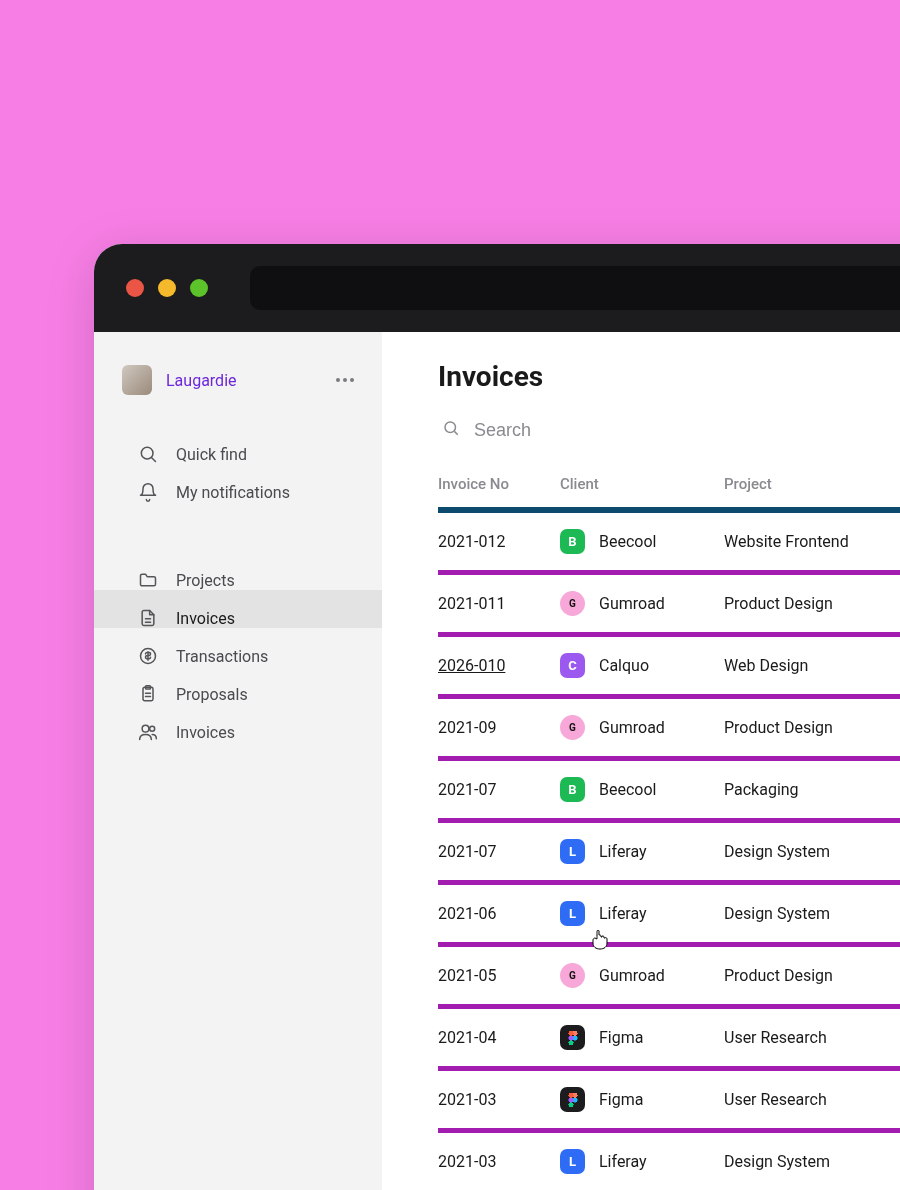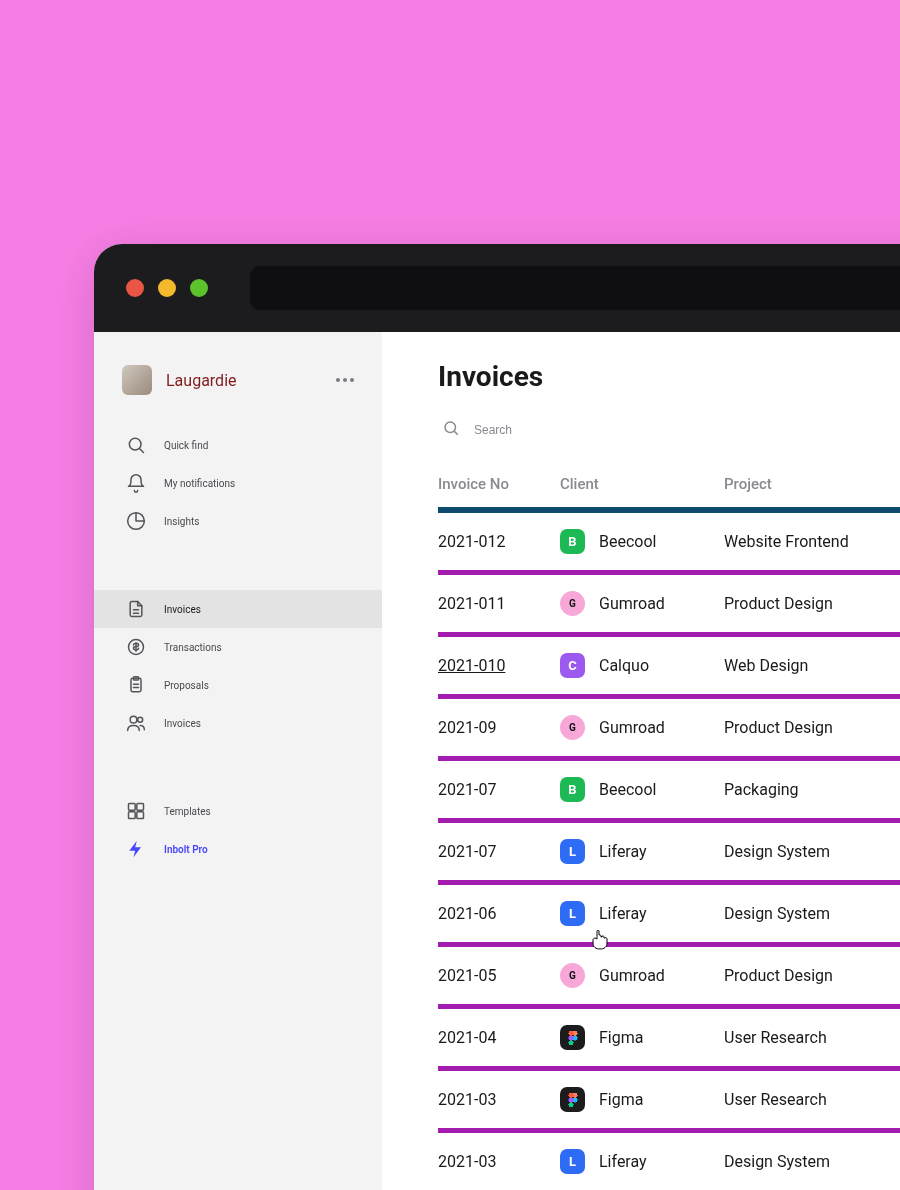--- a/index.html
+++ b/index.html
@@ -48,29 +48,29 @@
   display:flex; align-items:center;
   padding:0 28px; height:48px;
 }
 .avatar {
   width:30px; height:30px;
   border-radius:6px;
   background:linear-gradient(135deg,#d0c8c0,#9a8a7a);
   margin-right:14px;
   flex-shrink:0;
 }
-.profile-name { color:#7f1d1d; font-size:16px; font-weight:450; flex:1; }
+.profile-name { color:#6d28d9; font-size:16px; font-weight:450; flex:1; }
 .more { display:flex; gap:3px; cursor:pointer; }
 .more span { width:4px; height:4px; border-radius:50%; background:#7a7a80; }
 .nav-group { margin-top:22px; }
 .nav-gap { height:28px; }
 .nav-item {
-  display:flex; align-items:center;
-  height:38px; padding:0 32px;
-  color:#4a4a50; font-size:10px;
+  display:flex; align-items:flex-end;
+  height:38px; padding:0 44px;
+  color:#4a4a50; font-size:16px;
   cursor:pointer;
 }
 .nav-item .icon { width:20px; height:20px; margin-right:18px; color:#545459; flex-shrink:0; }
 .nav-item.active {
   background:#e3e3e3;
   color:#1a1a1a;
 }
 .nav-item.pro { color:#4945ff; font-weight:600; }
 .nav-item.pro .icon { color:#4945ff; }
 .nav-item svg { width:100%; height:100%; stroke:currentColor; fill:none; stroke-width:1.8; stroke-linecap:round; stroke-linejoin:round; }
@@ -79,21 +79,21 @@
   flex:1; background:#fff; padding:28px 0 0 56px;
 }
 .title { font-size:28px; font-weight:700; margin-bottom:20px; }
 .search {
   display:flex; align-items:center; gap:14px;
   color:#8a8a90; font-size:16px;
   padding:6px 4px 20px 4px;
 }
 .search svg { width:18px; height:18px; stroke:#8a8a90; fill:none; stroke-width:2; }
 .search input {
-  border:none; outline:none; font-size:12px; color:#1a1a1a; background:transparent;
+  border:none; outline:none; font-size:18px; color:#1a1a1a; background:transparent;
 }
 .search input::placeholder { color:#8a8a90; }
 table { width:100%; border-collapse:collapse; }
 th {
   text-align:left; font-size:15px; font-weight:500;
   color:#8a8a90; padding:14px 0;
   border-bottom:6px solid #0c4a6e;
 }
 th.col-no { width:122px; }
 th.col-cli { width:164px; }
@@ -168,30 +168,29 @@
               </svg></span>
             <span>Quick find</span>
           </div>
           <div class="nav-item">
             <span class="icon"><svg viewBox="0 0 24 24">
                 <path d="M6 8a6 6 0 0 1 12 0c0 7 3 8 3 8H3s3-1 3-8"></path>
                 <path d="M10 21a2 2 0 0 0 4 0"></path>
               </svg></span>
             <span>My notifications</span>
           </div>
-          <div class="nav-item">
-            <span class="icon"><svg viewBox="0 0 24 24">
-                <path d="M12 2v10h10"></path>
-                <circle cx="12" cy="12" r="10"></circle>
-              </svg></span>
-            <span>Insights</span>
-          </div>
         </div>
       <div class="nav-gap"></div>
       <div class="nav-group" id="nav2">
+          <div class="nav-item">
+            <span class="icon"><svg viewBox="0 0 24 24">
+                <path d="M3 7a2 2 0 0 1 2-2h4l2 3h8a2 2 0 0 1 2 2v7a2 2 0 0 1-2 2H5a2 2 0 0 1-2-2z"></path>
+              </svg></span>
+            <span>Projects</span>
+          </div>
           <div class="nav-item active">
             <span class="icon"><svg viewBox="0 0 24 24">
                 <path d="M14 3H7a2 2 0 0 0-2 2v14a2 2 0 0 0 2 2h10a2 2 0 0 0 2-2V8z"></path>
                 <path d="M14 3v5h5"></path>
                 <line x1="9" y1="13" x2="15" y2="13"></line>
                 <line x1="9" y1="17" x2="15" y2="17"></line>
               </svg></span>
             <span>Invoices</span>
           </div>
           <div class="nav-item">
@@ -214,37 +213,20 @@
             <span class="icon"><svg viewBox="0 0 24 24">
                 <circle cx="9" cy="8" r="4"></circle>
                 <path d="M2 21c0-4 3-6 7-6s7 2 7 6"></path>
                 <circle cx="17" cy="8" r="3"></circle>
                 <path d="M22 20c0-3-2-5-5-5"></path>
               </svg></span>
             <span>Invoices</span>
           </div>
         </div>
       <div class="nav-gap"></div>
-      <div class="nav-group" id="nav3">
-          <div class="nav-item">
-            <span class="icon"><svg viewBox="0 0 24 24">
-                <rect x="3" y="3" width="8" height="8" rx="1"></rect>
-                <rect x="13" y="3" width="8" height="8" rx="1"></rect>
-                <rect x="3" y="13" width="8" height="8" rx="1"></rect>
-                <rect x="13" y="13" width="8" height="8" rx="1"></rect>
-              </svg></span>
-            <span>Templates</span>
-          </div>
-          <div class="nav-item pro">
-            <span class="icon"><svg viewBox="0 0 24 24">
-                <path d="M13 2 L4 14 h7 l-2 8 9-12 h-7 z"></path>
-              </svg></span>
-            <span>Inbolt Pro</span>
-          </div>
-        </div>
     </aside>
 
     <main class="main">
       <h1 class="title">Invoices</h1>
       <div class="search">
         <span>
           <svg viewBox="0 0 24 24">
               <circle cx="11" cy="11" r="7"></circle>
               <line x1="21" y1="21" x2="16.5" y2="16.5"></line>
             </svg>
@@ -275,21 +257,21 @@
               <td class="inv-no">2021-011</td>
               <td>
                 <div class="client-cell">
                   <div class="client-logo logo-gumroad">G</div>
                   <span>Gumroad</span>
                 </div>
               </td>
               <td>Product Design</td>
             </tr>
             <tr>
-              <td class="inv-no hover">2021-010</td>
+              <td class="inv-no hover">2026-010</td>
               <td>
                 <div class="client-cell">
                   <div class="client-logo logo-calquo">C</div>
                   <span>Calquo</span>
                 </div>
               </td>
               <td>Web Design</td>
             </tr>
             <tr>
               <td class="inv-no">2021-09</td>

